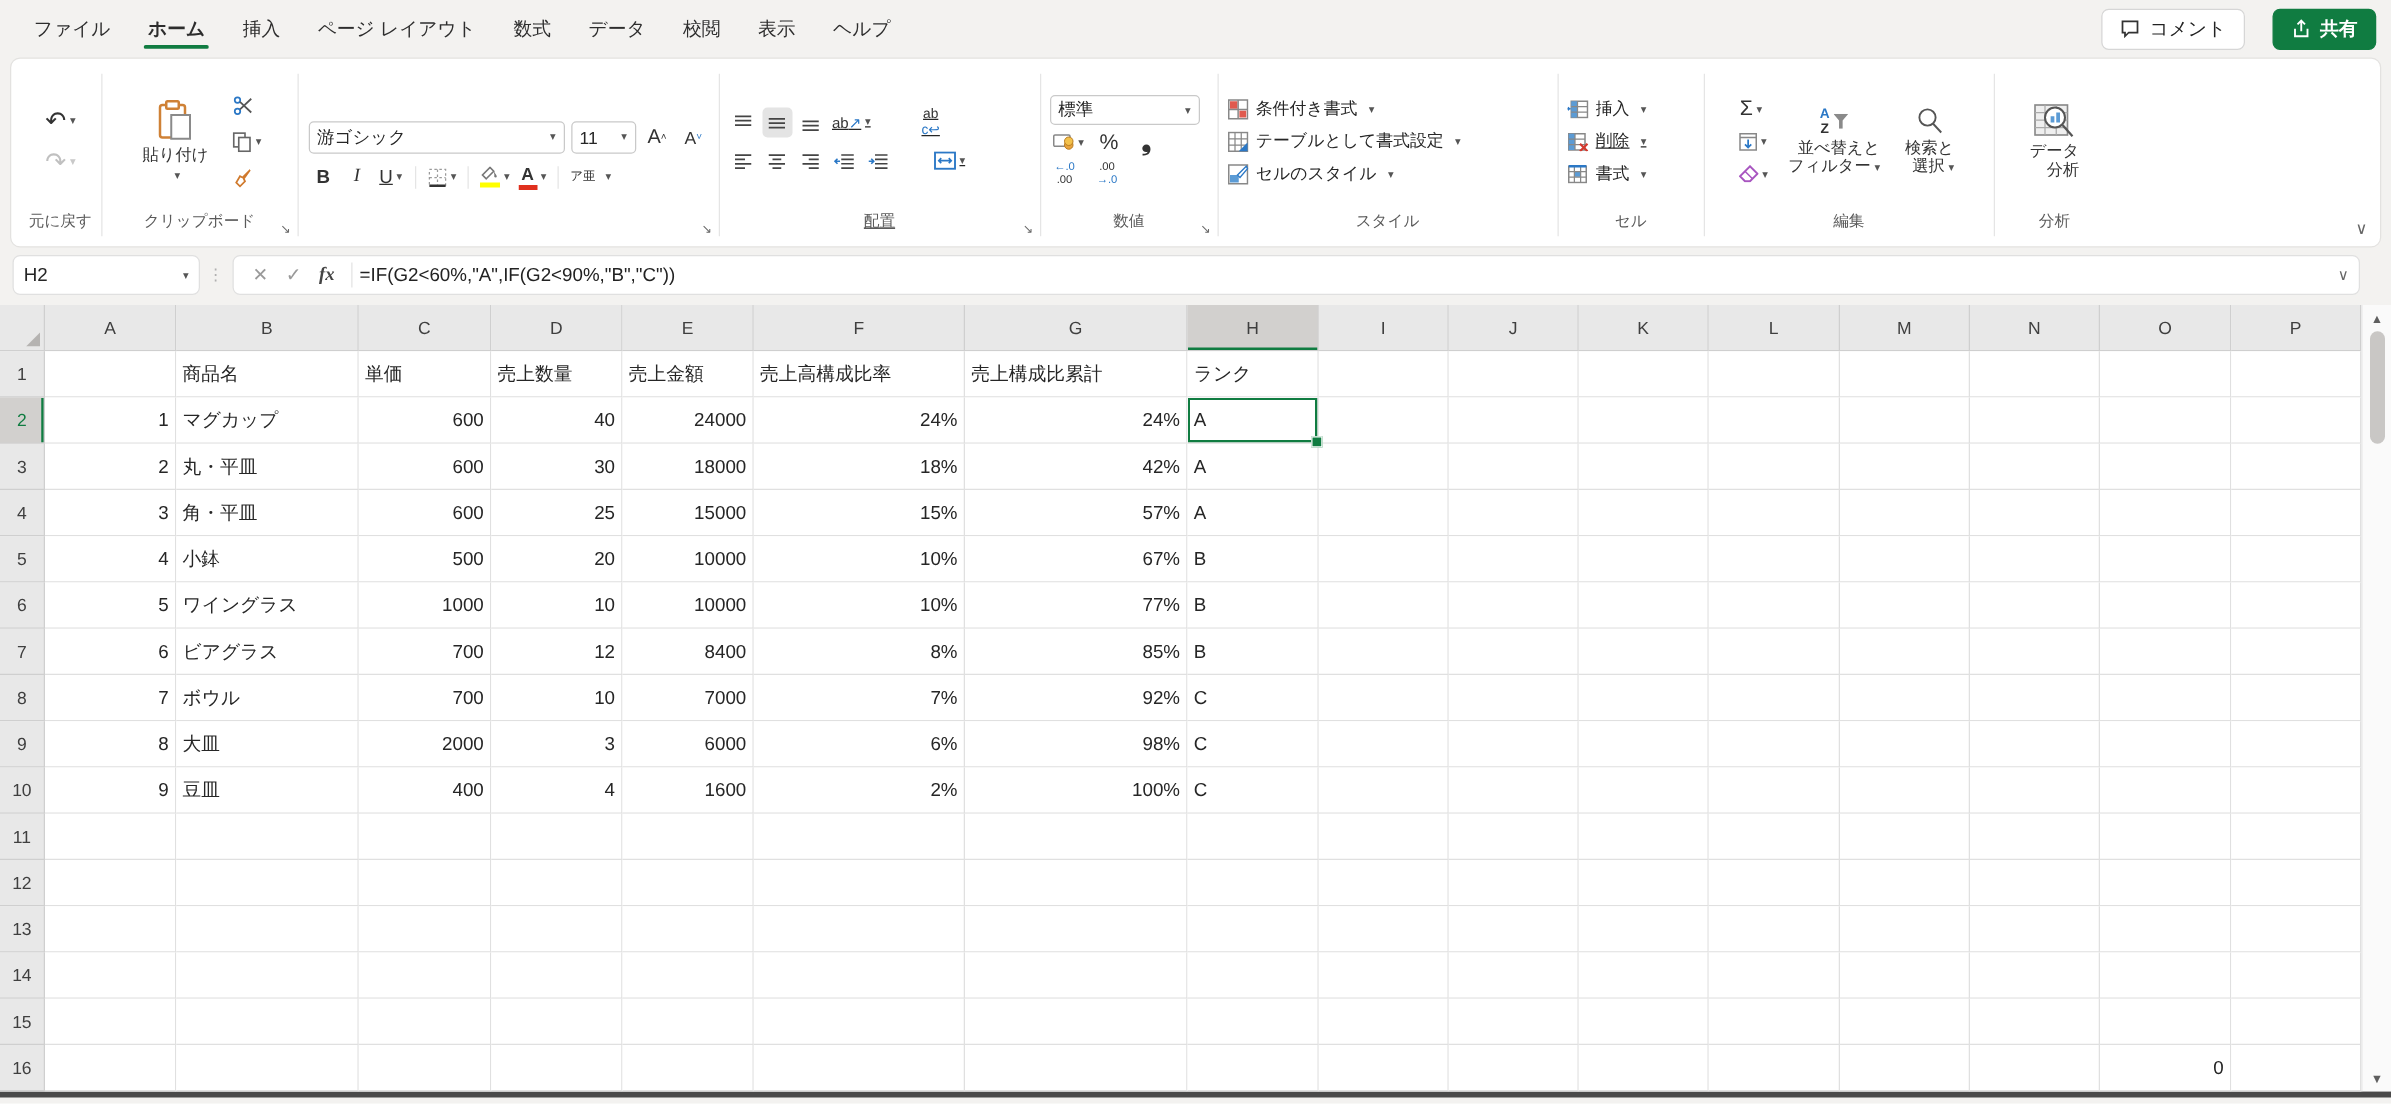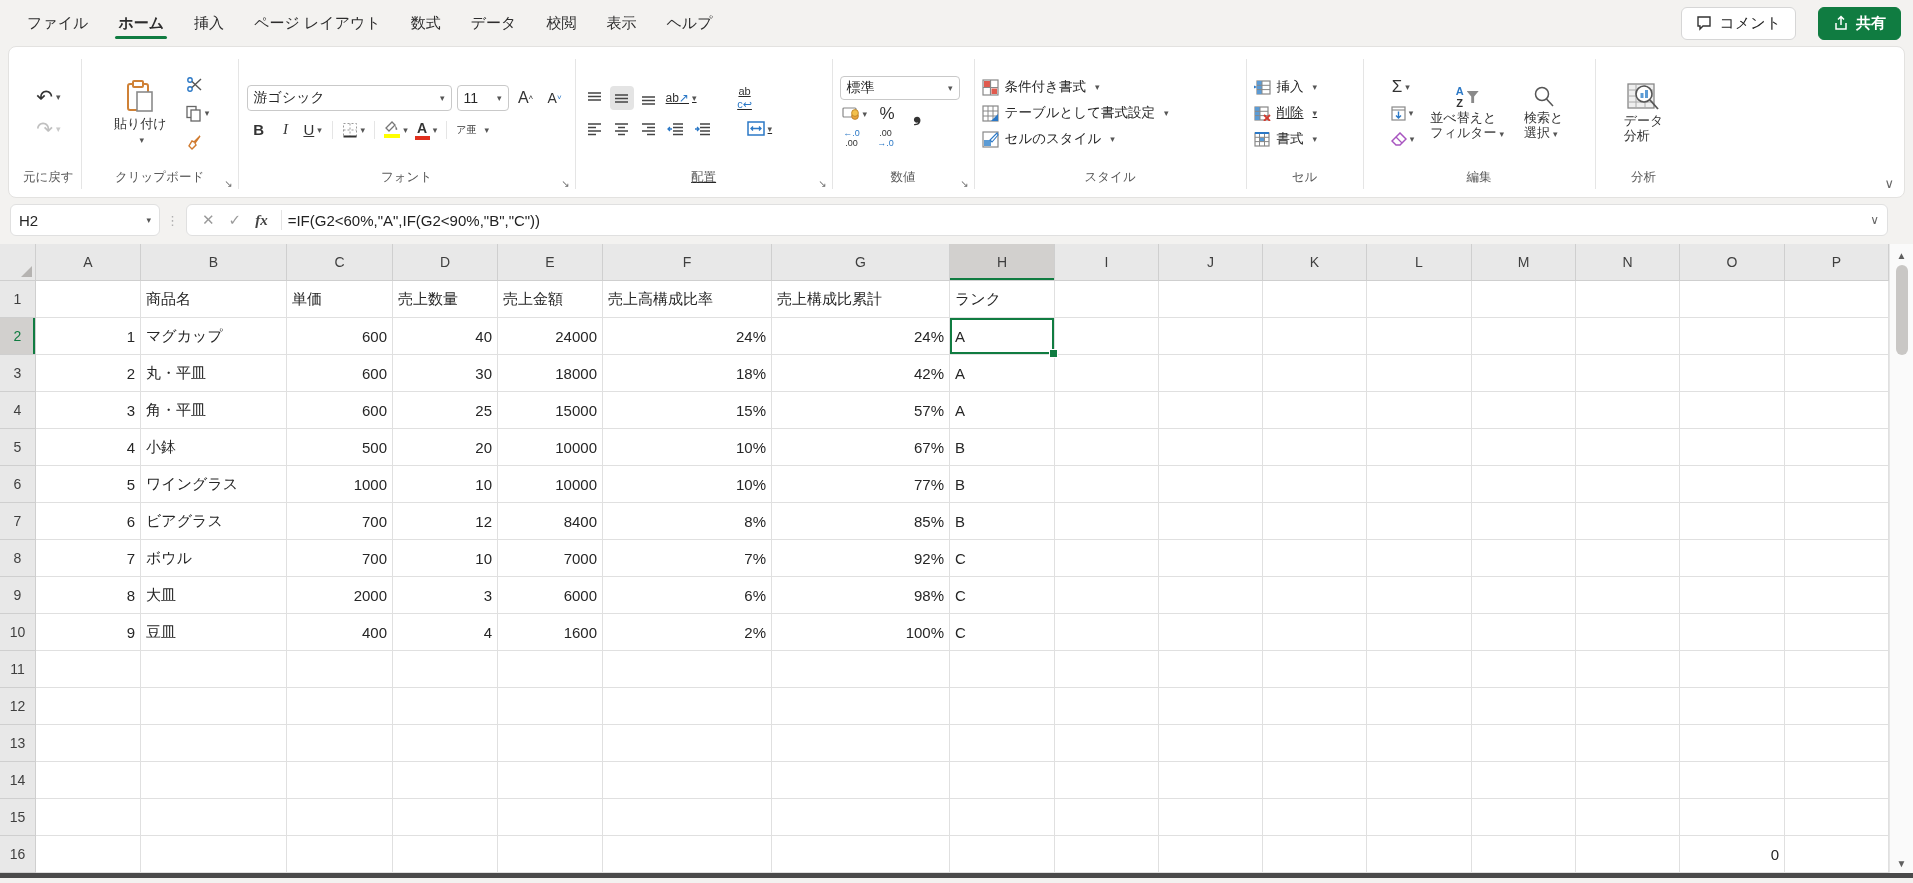--- a/index.html
+++ b/index.html
@@ -32,21 +32,21 @@
   .dd{ font-size:9px; color:#555; margin-left:3px; }
   .col{ display:flex; flex-direction:column; align-items:center; }
   .row{ display:flex; align-items:center; }
   .icbtn{ display:flex; align-items:center; justify-content:center; min-width:24px; height:24px; border-radius:4px; padding:0 2px; font-size:15px; color:#333; cursor:default;}
   .icbtn.selected{ background:#e4e4e4; }
   .bigbtn{ display:flex; flex-direction:column; align-items:center; justify-content:center; gap:2px; padding:2px 6px; font-size:13px; color:#333; text-align:center; line-height:1.25; cursor:default;}
   .combo{ border:1px solid #c9c9c9; border-radius:4px; background:#fff; display:flex; align-items:center; font-size:14px; padding:2px 6px; height:26px; }
   .combo .grow{ flex:1; }
   .under{ display:inline-block; line-height:1; }
   .under .bar{ display:block; height:4px; margin-top:1px; }
-  .two-line{ font-size:13px; line-height:1.15; text-align:left; }
+  .two-line{ font-size:13px; line-height:1.15; text-align:right; }
   .tiny2{ font-size:9px; line-height:1.1; text-align:center; color:#333; white-space:nowrap; }
   .tiny2 .blue{ color:var(--blue); }
   svg.ic{ display:block; }
   .funnel{ width:12px; height:12px; background:#8a8a8a; clip-path:polygon(0 0,100% 0,62% 45%,62% 100%,38% 100%,38% 45%); margin-left:2px;}
   .collapse-chevron{ position:absolute; right:10px; bottom:6px; color:#666; font-size:13px; }
 
   
   .fbar{ height:46px; display:flex; align-items:center; padding:5px 25px 7px 10px; gap:4px;justify-content:space-between; }
   .namebox{ width:150px; height:32px; background:#fff; border:1px solid #e0e0e0; border-radius:6px;
             display:flex; align-items:center; font-size:15px; padding:0 8px; }
@@ -210,21 +210,20 @@
               <span style="font-size:14px;font-weight:bold;color:#333;line-height:1;">A</span>
               <span class="bar" style="background:#e0301e;width:15px;"></span>
             </span>
             <span class="dd">▾</span>
           </span>
           <span class="rsep" style="height:18px;margin:0 4px;"></span>
           <span class="icbtn" style="font-size:10px;line-height:1;">ア亜</span>
           <span class="dd">▾</span>
         </div>
       </div>
-      <div class="rlabel">フォント</div>
       <span class="launcher">↘</span>
     </div>
     <div class="rsep"></div>
 
     <div class="rgroup" style="min-width:250px;text-decoration:underline;">
       <div class="rcontent col" style="align-items:stretch;justify-content:center;gap:7px;">
         <div class="row" style="gap:3px;">
           <span class="icbtn">
               <svg class="ic" width="15" height="14" viewBox="0 0 15 14">
                 <path d="M1 2 H14 M1 5.5 H14 M1 9 H14" stroke="#444" stroke-width="1.4"></path>

